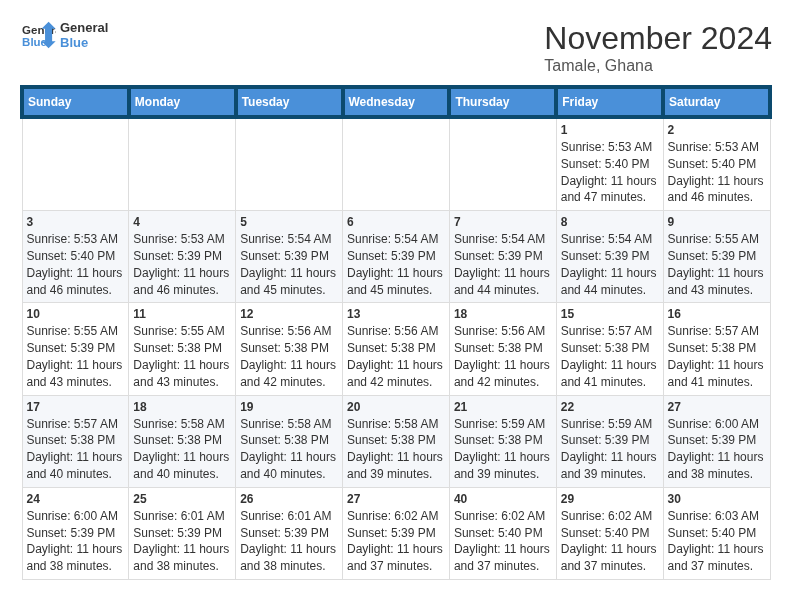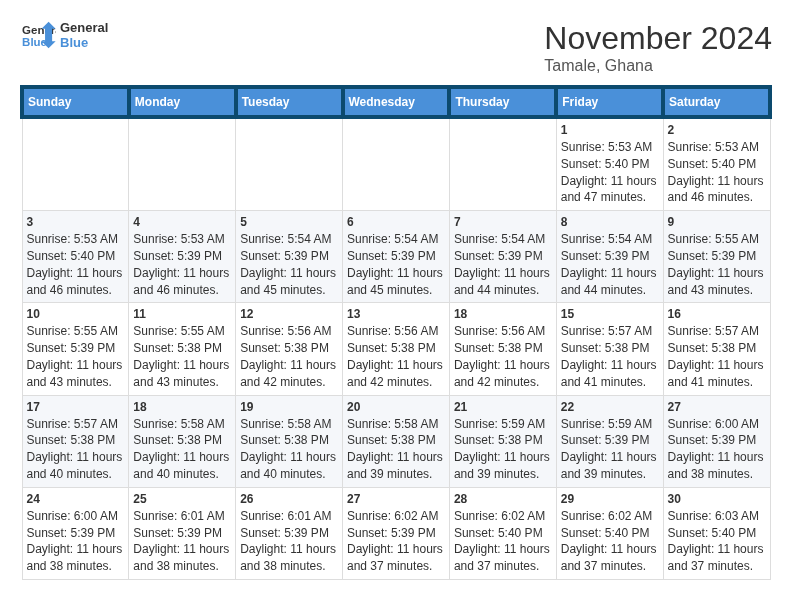--- a/index.html
+++ b/index.html
@@ -308,21 +308,21 @@
 and 38 minutes.</div>
         </td>
         <td>
           <span class="day-num">27</span>
           <div class="day-info" style="white-space: pre-line;">Sunrise: 6:02 AM
 Sunset: 5:39 PM
 Daylight: 11 hours
 and 37 minutes.</div>
         </td>
         <td>
-          <span class="day-num">28</span>
+          <span class="day-num">40</span>
           <div class="day-info" style="white-space: pre-line;">Sunrise: 6:02 AM
 Sunset: 5:40 PM
 Daylight: 11 hours
 and 37 minutes.</div>
         </td>
         <td>
           <span class="day-num">29</span>
           <div class="day-info" style="white-space: pre-line;">Sunrise: 6:02 AM
 Sunset: 5:40 PM
 Daylight: 11 hours

